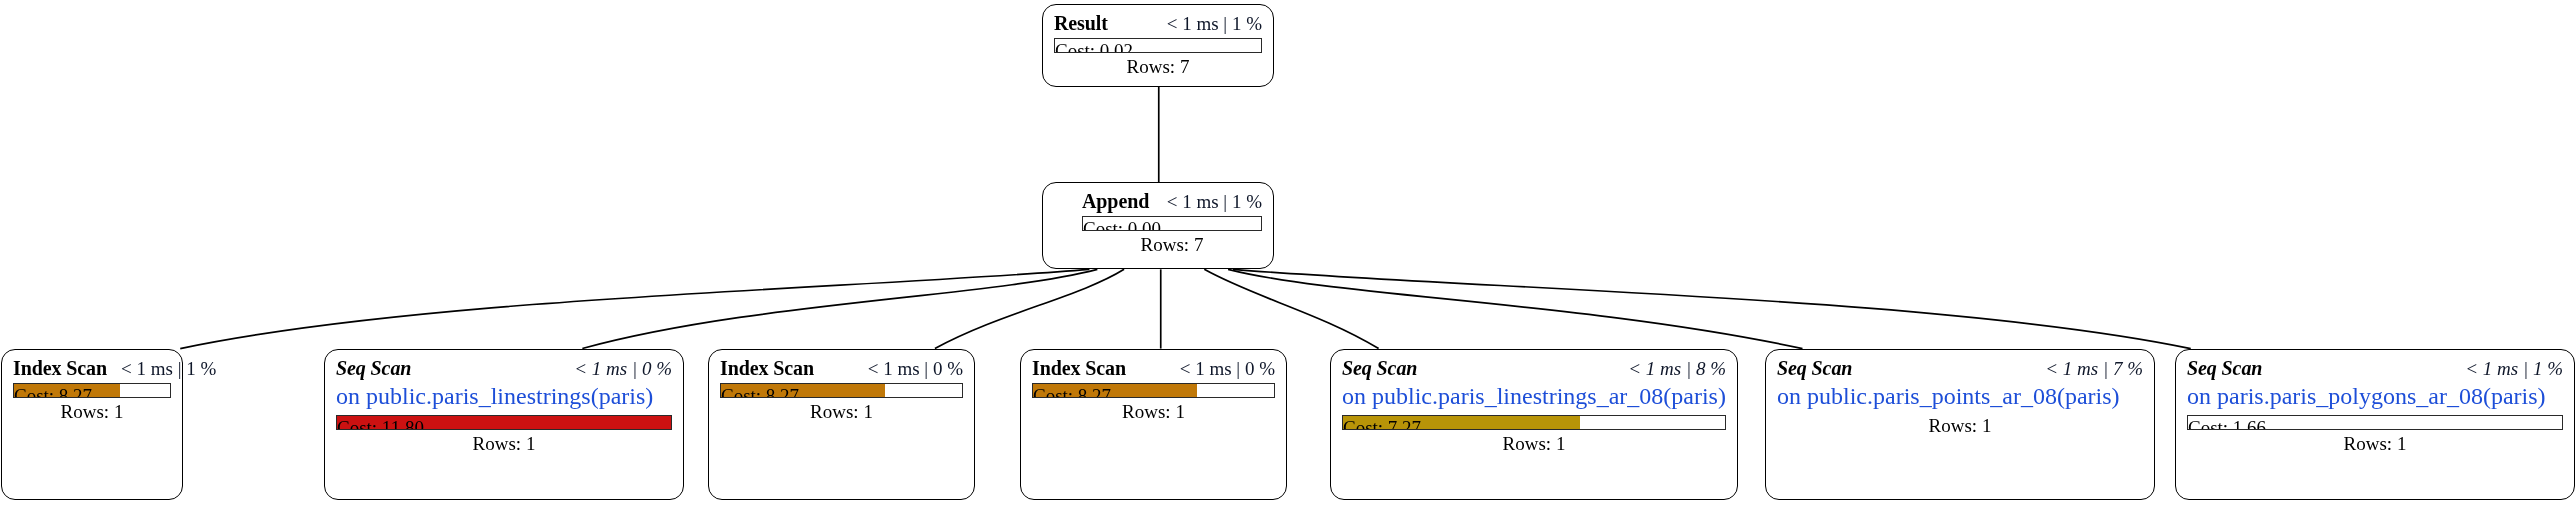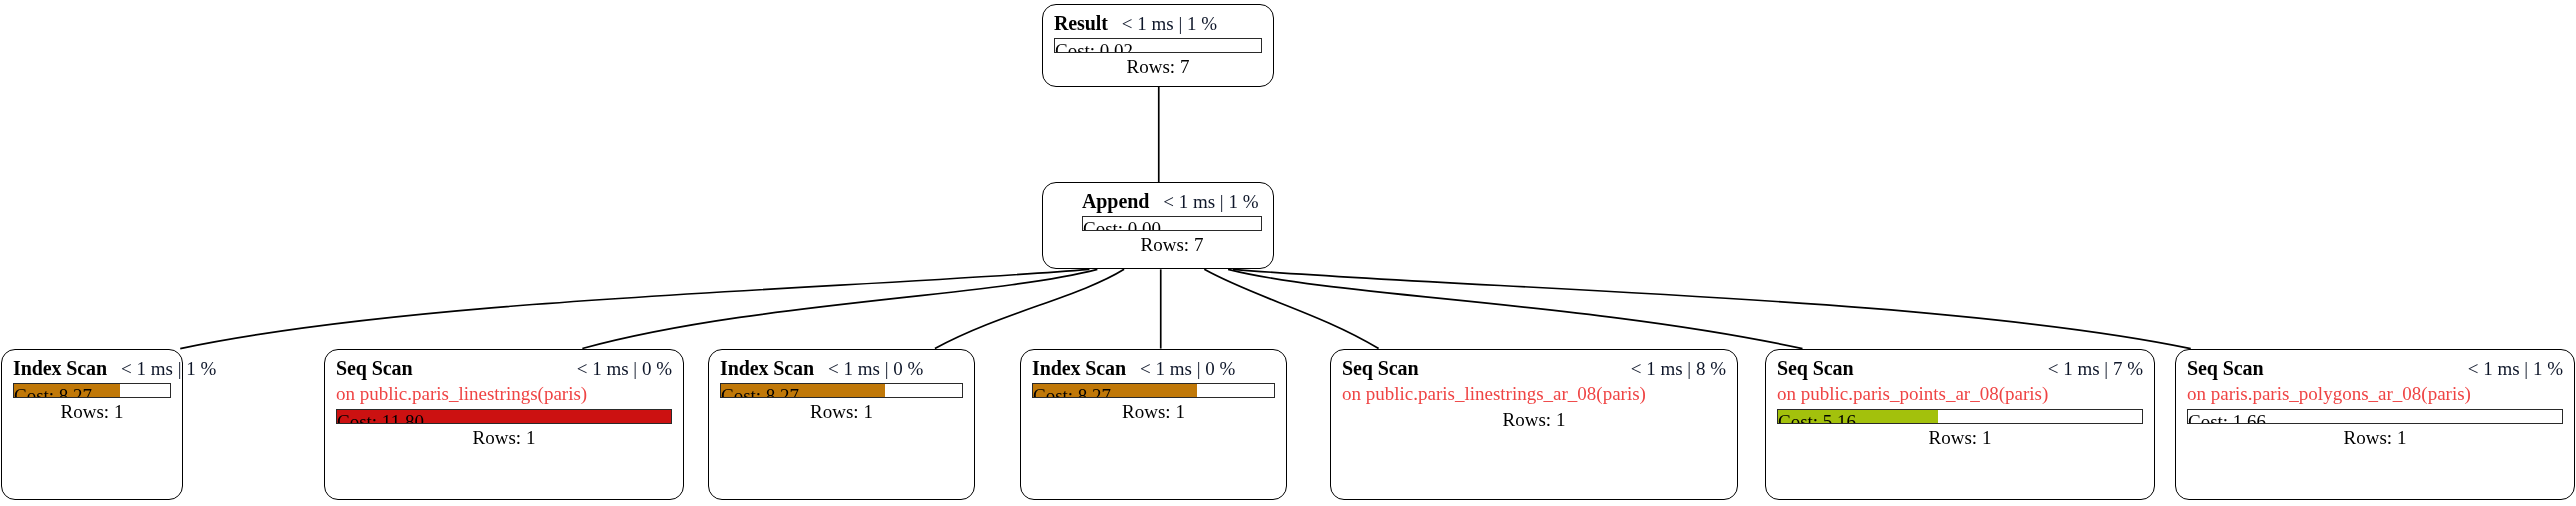--- a/index.html
+++ b/index.html
@@ -36,39 +36,40 @@
     display: flex;
     flex-direction: column;
     justify-content: flex-start;
   }
   .node-head {
     display: flex;
     align-items: baseline;
     white-space: nowrap;
     line-height: 1.12;
     margin-bottom: 4px;
+    justify-content: space-between;
   }
   .node-type {
     font-weight: bold;
     font-size: 20px;
     color: #000;
     letter-spacing: -0.1px;
   }
   .node-timing {
     font-size: 19px;
     color: #0f172a;
     margin-left: 14px;
     white-space: nowrap;
   }
-  .head-spread { justify-content: space-between; }
+  .head-spread { justify-content: space-between; font-style: italic; }
   .head-spread .node-timing { margin-left: auto; padding-left: 24px; }
 
   .node-relation {
-    font-size: 19px;
-    color: #ef4444;
+    font-size: 24px;
+    color: #1d4ed8;
     white-space: nowrap;
     line-height: 1.15;
     margin-bottom: 4px;
   }
 
   
   .costbar {
     position: relative;
     box-sizing: border-box;
     border: 1.4px solid #2a2a2a;
@@ -199,33 +200,33 @@
     </div>
     <div class="node-rows">Rows: 1</div>
   </div>
 
   <div class="node" style="left:1330px; top:349px; width:408px; height:151px;">
     <div class="node-head head-spread">
       <span class="node-type">Seq Scan</span>
       <span class="node-timing">&lt; 1 ms | 8 %</span>
     </div>
     <div class="node-relation">on public.paris_linestrings_ar_08(paris)</div>
+    <div class="costbar">
+      <div class="costbar-fill" style="width: 62%; background: rgb(184, 148, 8);"></div>
+      <span class="costbar-label">Cost: 7.27</span>
+    </div>
     <div class="node-rows">Rows: 1</div>
   </div>
 
   <div class="node" style="left:1765px; top:349px; width:390px; height:151px;">
     <div class="node-head head-spread">
       <span class="node-type">Seq Scan</span>
       <span class="node-timing">&lt; 1 ms | 7 %</span>
     </div>
     <div class="node-relation">on public.paris_points_ar_08(paris)</div>
-    <div class="costbar">
-      <div class="costbar-fill" style="width: 44%; background: rgb(163, 193, 12);"></div>
-      <span class="costbar-label">Cost: 5.16</span>
-    </div>
     <div class="node-rows">Rows: 1</div>
   </div>
 
   <div class="node" style="left:2175px; top:349px; width:400px; height:151px;">
     <div class="node-head head-spread">
       <span class="node-type">Seq Scan</span>
       <span class="node-timing">&lt; 1 ms | 1 %</span>
     </div>
     <div class="node-relation">on paris.paris_polygons_ar_08(paris)</div>
     <div class="costbar">

